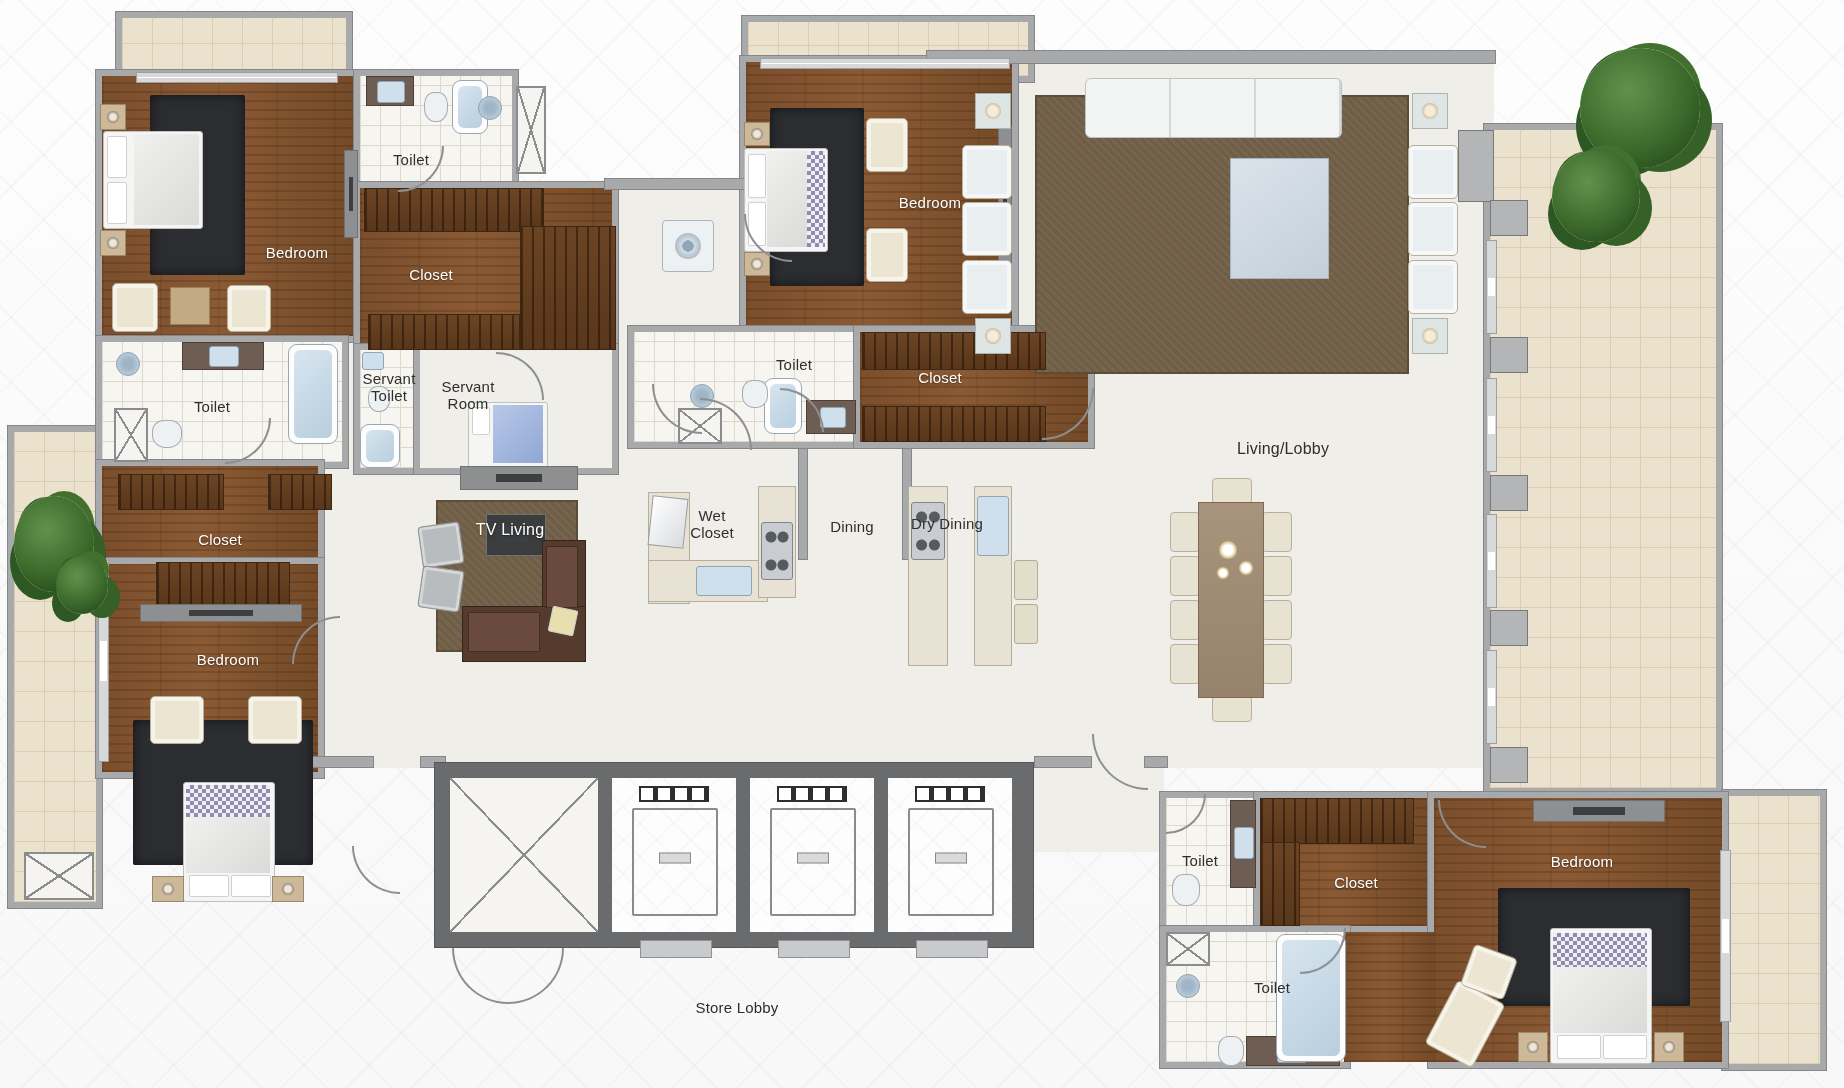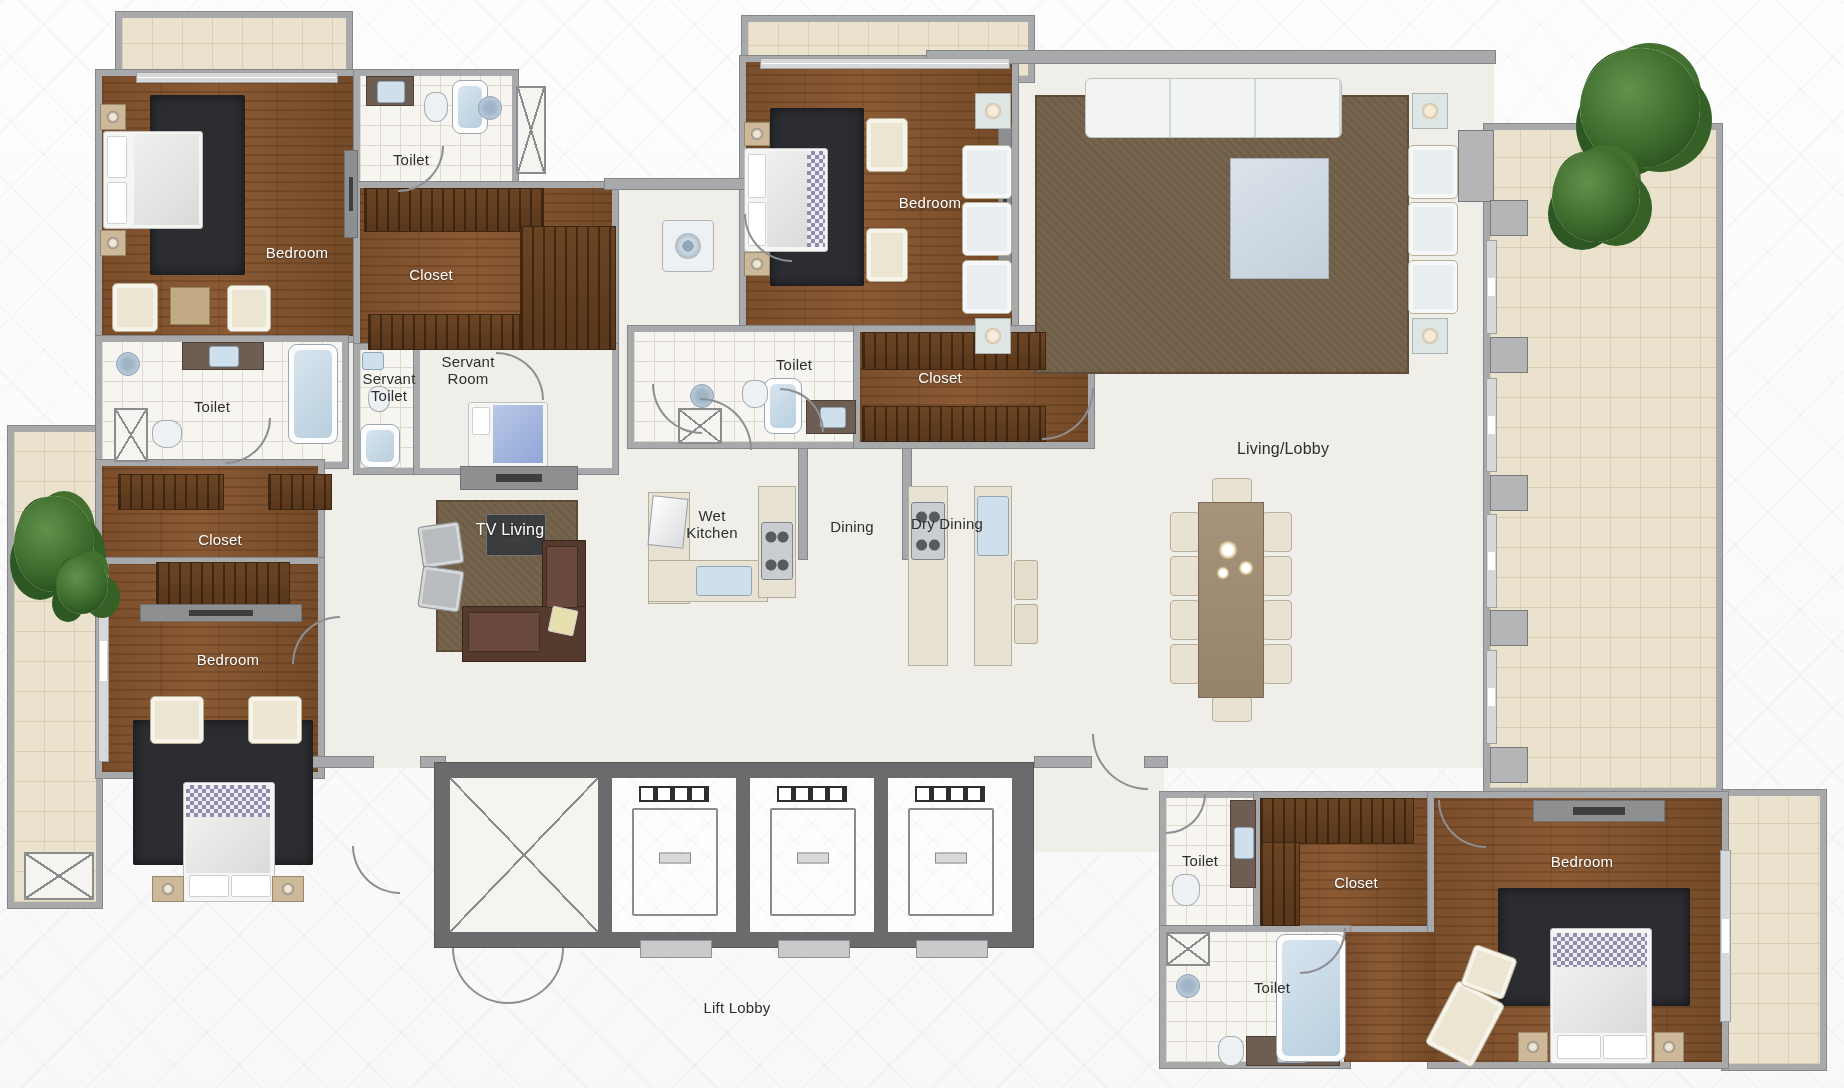--- a/index.html
+++ b/index.html
@@ -366,31 +366,31 @@
   <div class="arc br" style="left:508px;top:948px;width:54px;height:54px"></div>
   <div class="arc bl" style="left:1092px;top:734px;width:54px;height:54px"></div>
   <div class="arc bl" style="left:1438px;top:800px;width:46px;height:46px"></div>
   <div class="arc br" style="left:1300px;top:928px;width:44px;height:44px"></div>
   <div class="arc br" style="left:1166px;top:794px;width:38px;height:38px"></div>
 
   <div class="lbl light" style="left:297px;top:253px">Bedroom</div>
   <div class="lbl dark" style="left:411px;top:160px">Toilet</div>
   <div class="lbl light" style="left:431px;top:275px">Closet</div>
   <div class="lbl dark wrap" style="left:389px;top:387px;width:64px">Servant Toilet</div>
-  <div class="lbl dark wrap" style="left:468px;top:370px;width:76px">Servant Room</div>
+  <div class="lbl dark wrap" style="left:468px;top:395px;width:76px">Servant Room</div>
   <div class="lbl dark" style="left:212px;top:407px">Toilet</div>
   <div class="lbl light" style="left:220px;top:540px">Closet</div>
   <div class="lbl light" style="left:228px;top:660px">Bedroom</div>
   <div class="lbl light" style="left:930px;top:203px">Bedroom</div>
   <div class="lbl dark" style="left:794px;top:365px">Toilet</div>
   <div class="lbl light" style="left:940px;top:378px">Closet</div>
   <div class="lbl light" style="left:510px;top:530px;font-size:16px">TV Living</div>
-  <div class="lbl dark wrap" style="left:712px;top:524px;width:72px">Wet Kitchen</div>
+  <div class="lbl dark wrap" style="left:712px;top:524px;width:72px">Wet Closet</div>
   <div class="lbl dark" style="left:852px;top:527px">Dining</div>
   <div class="lbl dark wrap" style="left:947px;top:524px;width:76px">Dry Dining</div>
   <div class="lbl dark" style="left:1283px;top:449px;font-size:16px">Living/Lobby</div>
-  <div class="lbl dark" style="left:737px;top:1008px">Lift Lobby</div>
+  <div class="lbl dark" style="left:737px;top:1008px">Store Lobby</div>
   <div class="lbl dark" style="left:1200px;top:861px">Toilet</div>
   <div class="lbl light" style="left:1356px;top:883px">Closet</div>
   <div class="lbl light" style="left:1582px;top:862px">Bedroom</div>
   <div class="lbl dark" style="left:1272px;top:988px">Toilet</div>
 
 </div>
 
 </body></html>

